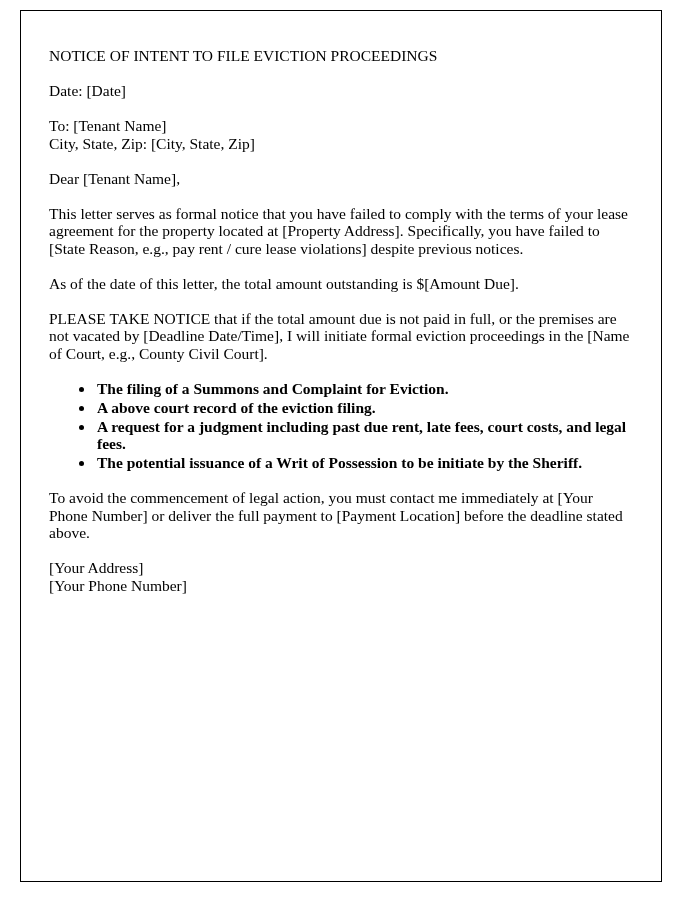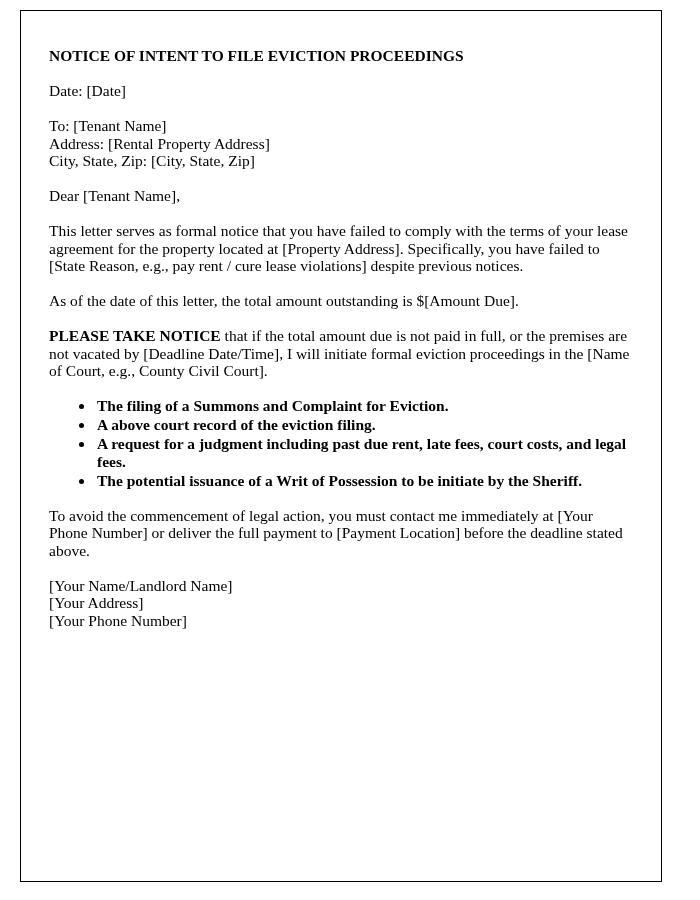--- a/index.html
+++ b/index.html
@@ -27,21 +27,21 @@
     border: 1px solid #000000;
     padding: 36px 30px 30px 28px;
     font-size: 15.5px;
     line-height: 17.5px;
     overflow: hidden;
   }
   .letter p {
     margin: 0 0 17.5px 0;
   }
   .bold {
-    font-weight: bold;
+    font-weight: normal;
   }
   .block-line {
     display: block;
   }
   ul.bullet-list {
     margin: 0 0 17.5px 0;
     padding-left: 46px;
     font-weight: bold;
   }
   ul.bullet-list li {
@@ -57,21 +57,20 @@
 
 <div class="page">
   <div class="letter">
 
     <p class="bold">NOTICE OF INTENT TO FILE EVICTION PROCEEDINGS</p>
 
     <p>Date: [Date]</p>
 
     <p>
       <span class="block-line">To: [Tenant Name]</span>
-      <span class="block-line">Address: [Rental Property Address]</span>
       <span class="block-line">City, State, Zip: [City, State, Zip]</span>
     </p>
 
     <p>Dear [Tenant Name],</p>
 
     <p>This letter serves as formal notice that you have failed to comply with the terms of your lease agreement for the property located at [Property Address]. Specifically, you have failed to [State Reason, e.g., pay rent / cure lease violations] despite previous notices.</p>
 
     <p>As of the date of this letter, the total amount outstanding is $[Amount Due].</p>
 
     <p><span class="bold">PLEASE TAKE NOTICE</span><span> that if the total amount due is not paid in full, or the premises are not vacated by [Deadline Date/Time], I will initiate formal eviction proceedings in the [Name of Court, e.g., County Civil Court].</span></p>
@@ -81,19 +80,18 @@
       <li>The filing of a Summons and Complaint for Eviction.</li>
       <li>A above court record of the eviction filing.</li>
       <li>A request for a judgment including past due rent, late fees, court costs, and legal fees.</li>
       <li>The potential issuance of a Writ of Possession to be initiate by the Sheriff.</li>
     </ul>
 
     <p>To avoid the commencement of legal action, you must contact me immediately at [Your Phone Number] or deliver the full payment to [Payment Location] before the deadline stated above.</p>
 
 
     <p class="sig-block">
-      <span class="block-line">[Your Name/Landlord Name]</span>
       <span class="block-line">[Your Address]</span>
       <span class="block-line">[Your Phone Number]</span>
     </p>
 
   </div>
 </div>
 
 </body></html>

